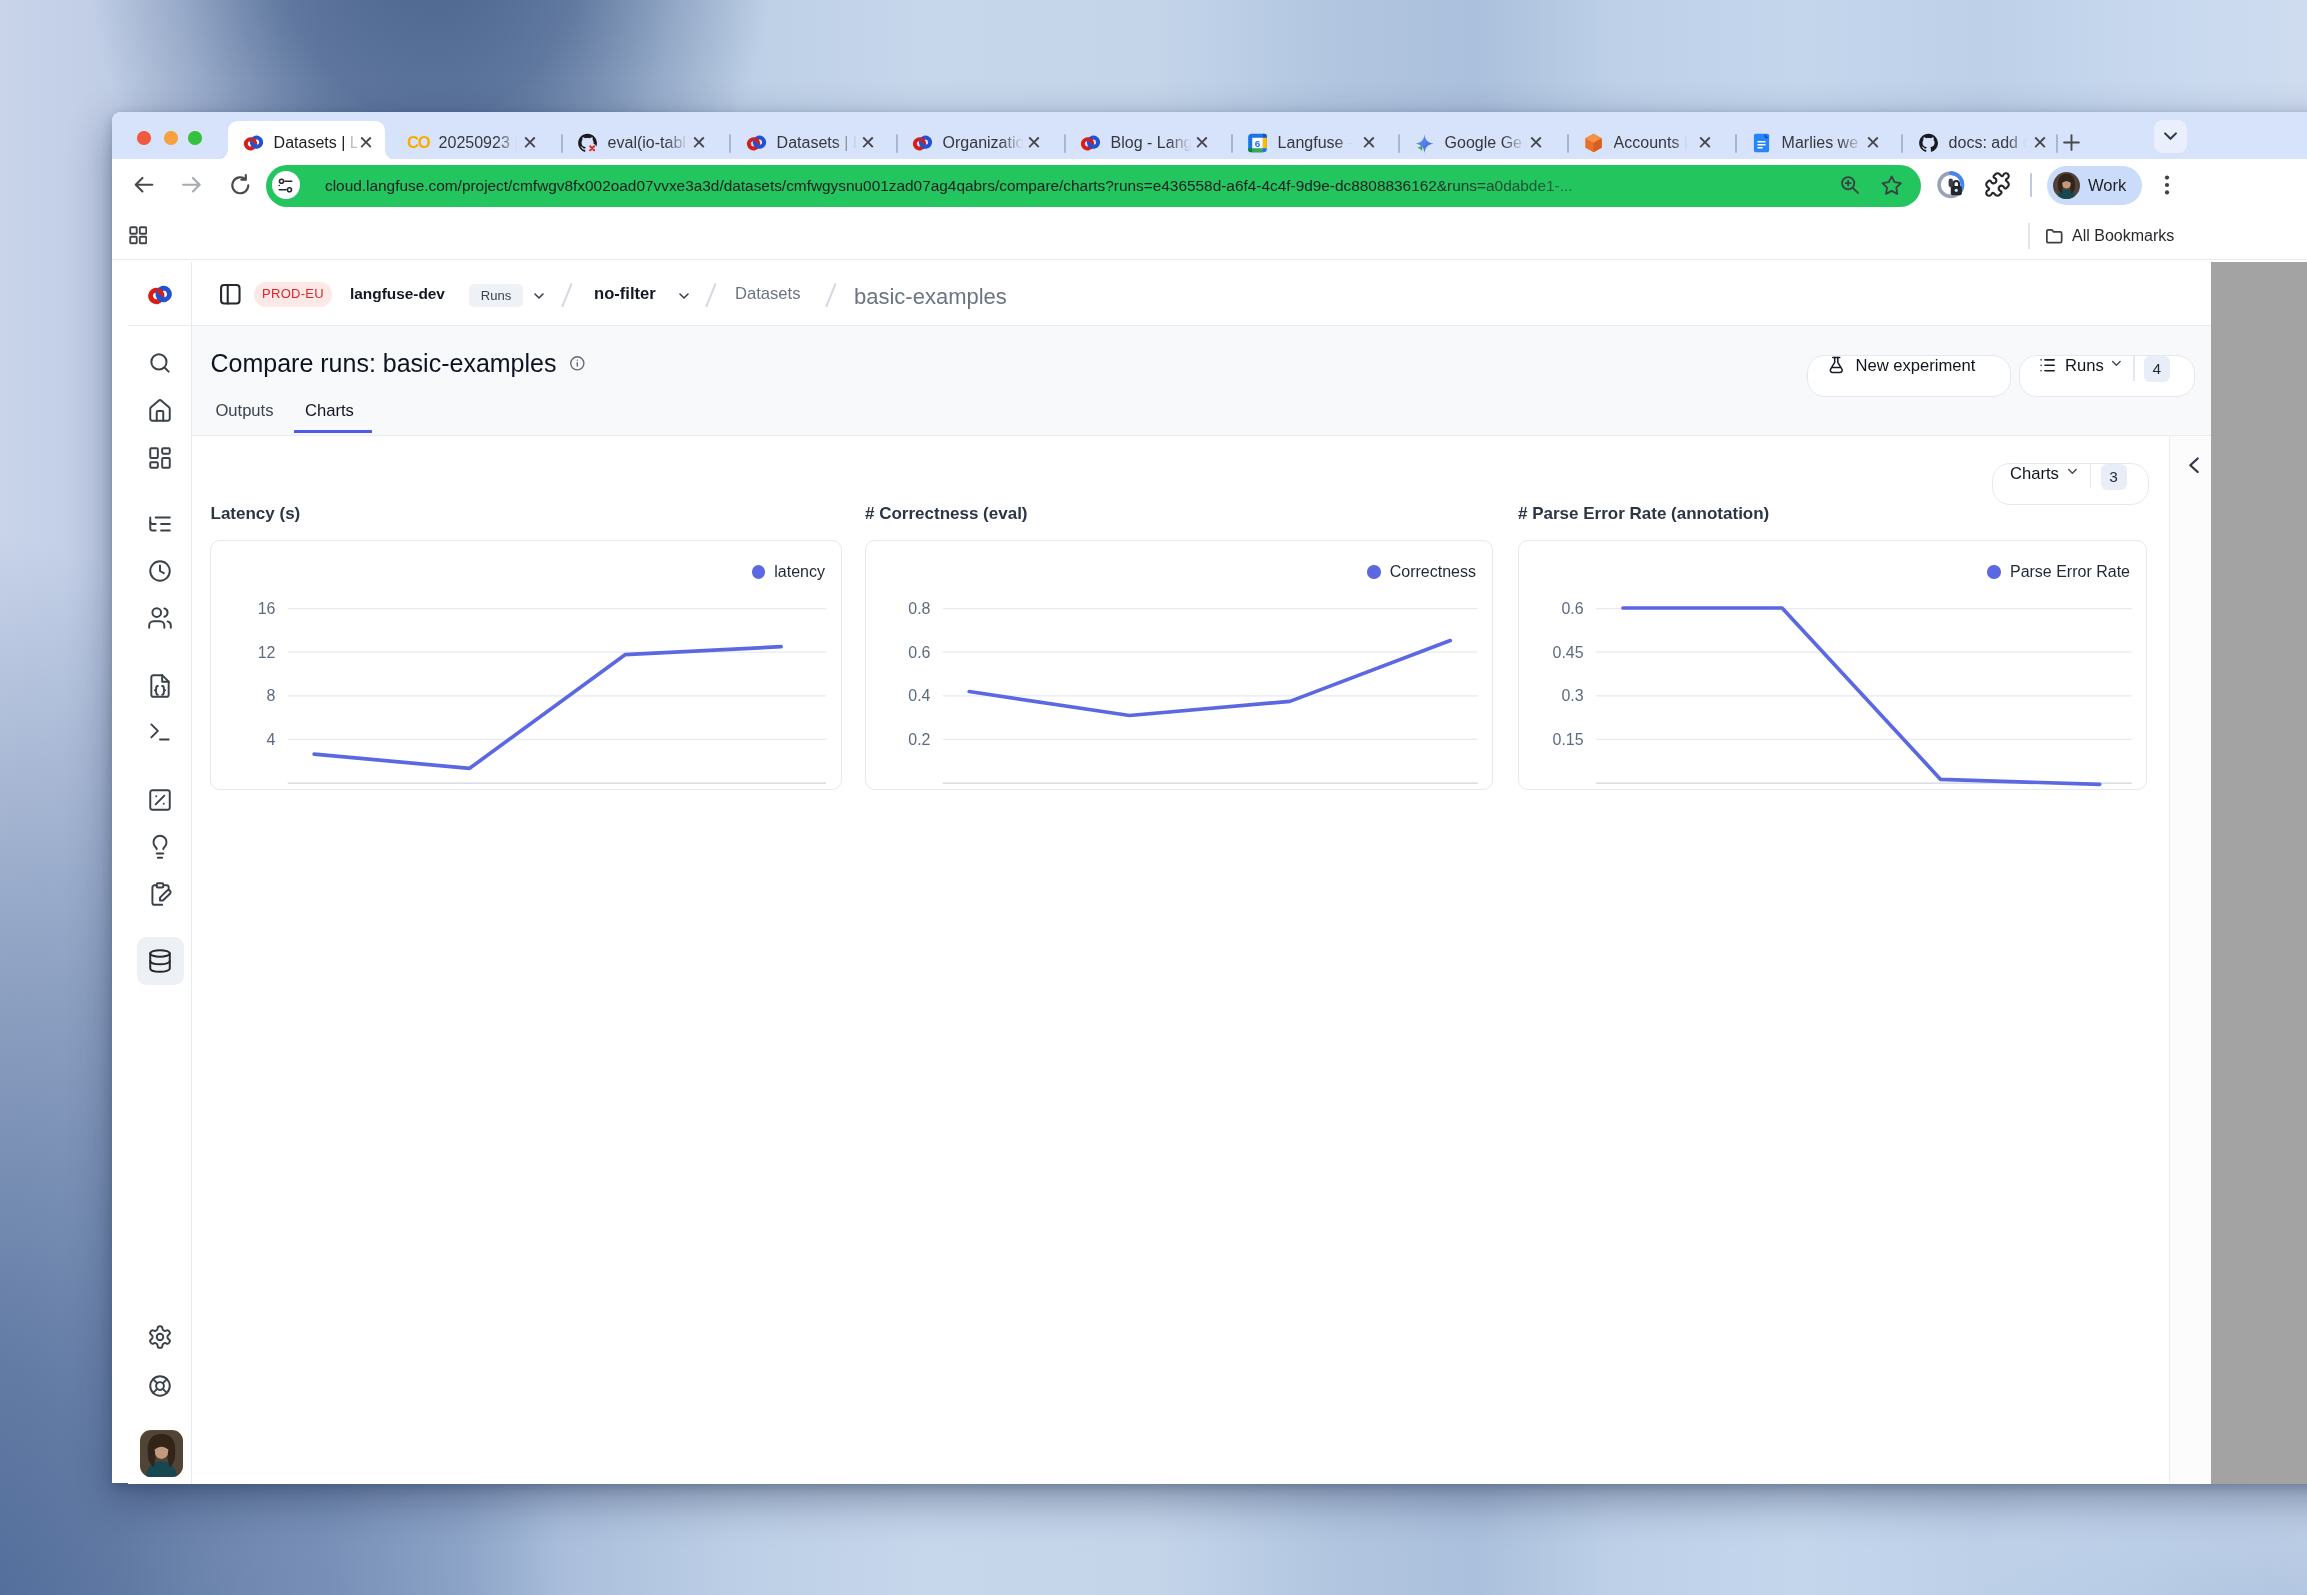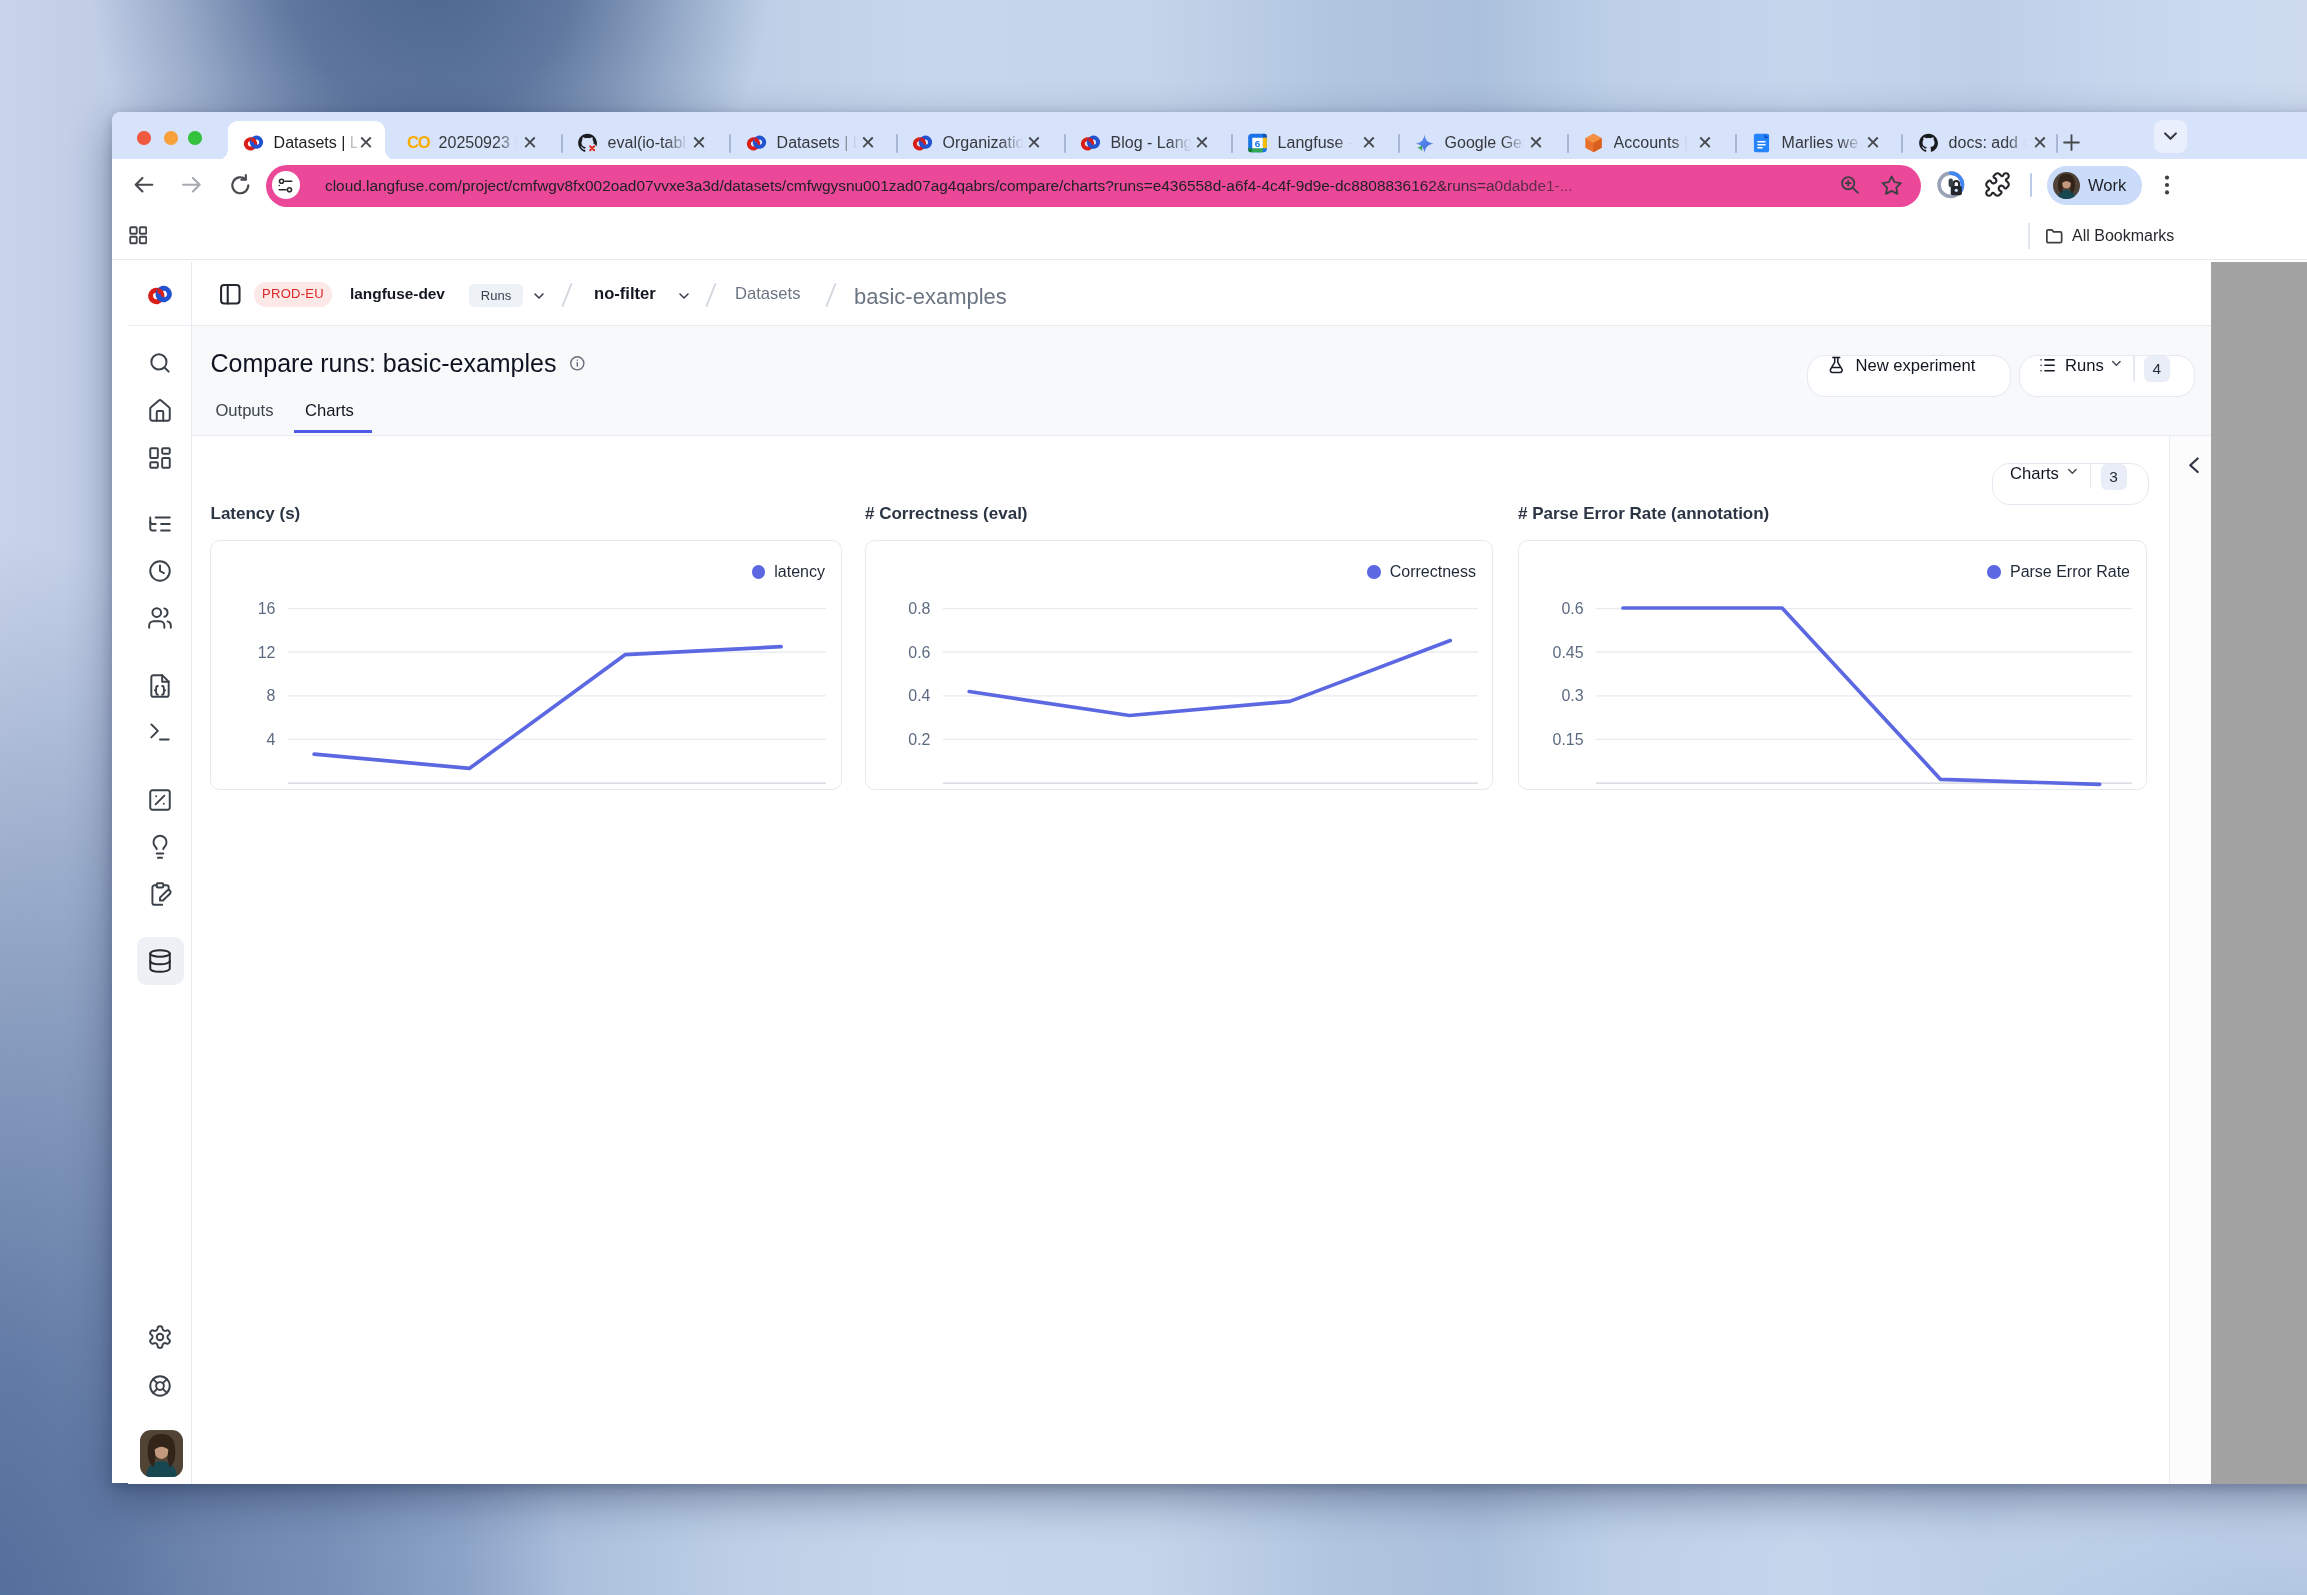--- a/index.html
+++ b/index.html
@@ -28,21 +28,21 @@
 .tab-active:before { left:-9.8px; }
 .tab-active:after { right:-9.8px; transform:scaleX(-1); }
 .tab { position:absolute; top:14.8px; height:33px; width:156px; display:flex; align-items:center; }
 .tab .fav { width:21px; height:21px; margin-left:14.8px; flex:0 0 auto; display:flex; align-items:center; justify-content:center; }
 .tab .t { font-size:16px; color:#35383d; margin-left:9.8px; white-space:nowrap; overflow:hidden; flex:1 1 auto; }
 .tab .x { flex:0 0 auto; margin-right:9.8px; width:18.5px; text-align:center; font-size:18.5px; color:#44474b; }
 .tabsep { position:absolute; top:22px; width:1.8px; height:18.5px; background:#a8b6d4; border-radius:1.2px; }
 .fade { -webkit-mask-image:linear-gradient(to right,#000 70%,transparent 98%); mask-image:linear-gradient(to right,#000 70%,transparent 98%); }
 
 .toolbar { position:absolute; left:0; top:47px; width:100%; height:53px; background:#fff; }
-.urlpill { position:absolute; left:154px; top:5.5px; width:1655px; height:42px; border-radius:21px; background:#ec4899; }
+.urlpill { position:absolute; left:154px; top:5.5px; width:1655px; height:42px; border-radius:21px; background:#22c55e; }
 .urlpill .tunebg { position:absolute; left:5.5px; top:6.8px; width:28px; height:28px; border-radius:50%; background:#fff; }
 .urltext { position:absolute; left:59px; top:0; height:42px; line-height:42px; font-size:15.4px; color:#202124; white-space:nowrap; }
 
 .bookbar { position:absolute; left:0; top:100px; width:100%; height:48px; background:#fff; border-bottom:1.2px solid #e7eaf0; }
 
 .app { position:absolute; left:16px; top:150px; width:100%; height:1222px; background:#a3a3a3; }
 .sidebar { position:absolute; left:0; top:0; width:64px; height:100%; border-right:1.2px solid #e7eaf0; background:#fff; }
 .sideicon { position:absolute; left:0; width:64px; display:flex; justify-content:center; color:#3b4149; }
 .crumbrow { position:absolute; left:64px; top:0; width:2019px; height:64px; background:#fff; border-bottom:1.2px solid #e9ecf1; }
 .pagehead { position:absolute; left:64px; top:64px; width:2019px; height:110px; background:#f8f9fb; border-bottom:1.2px solid #e9ecf1; }

